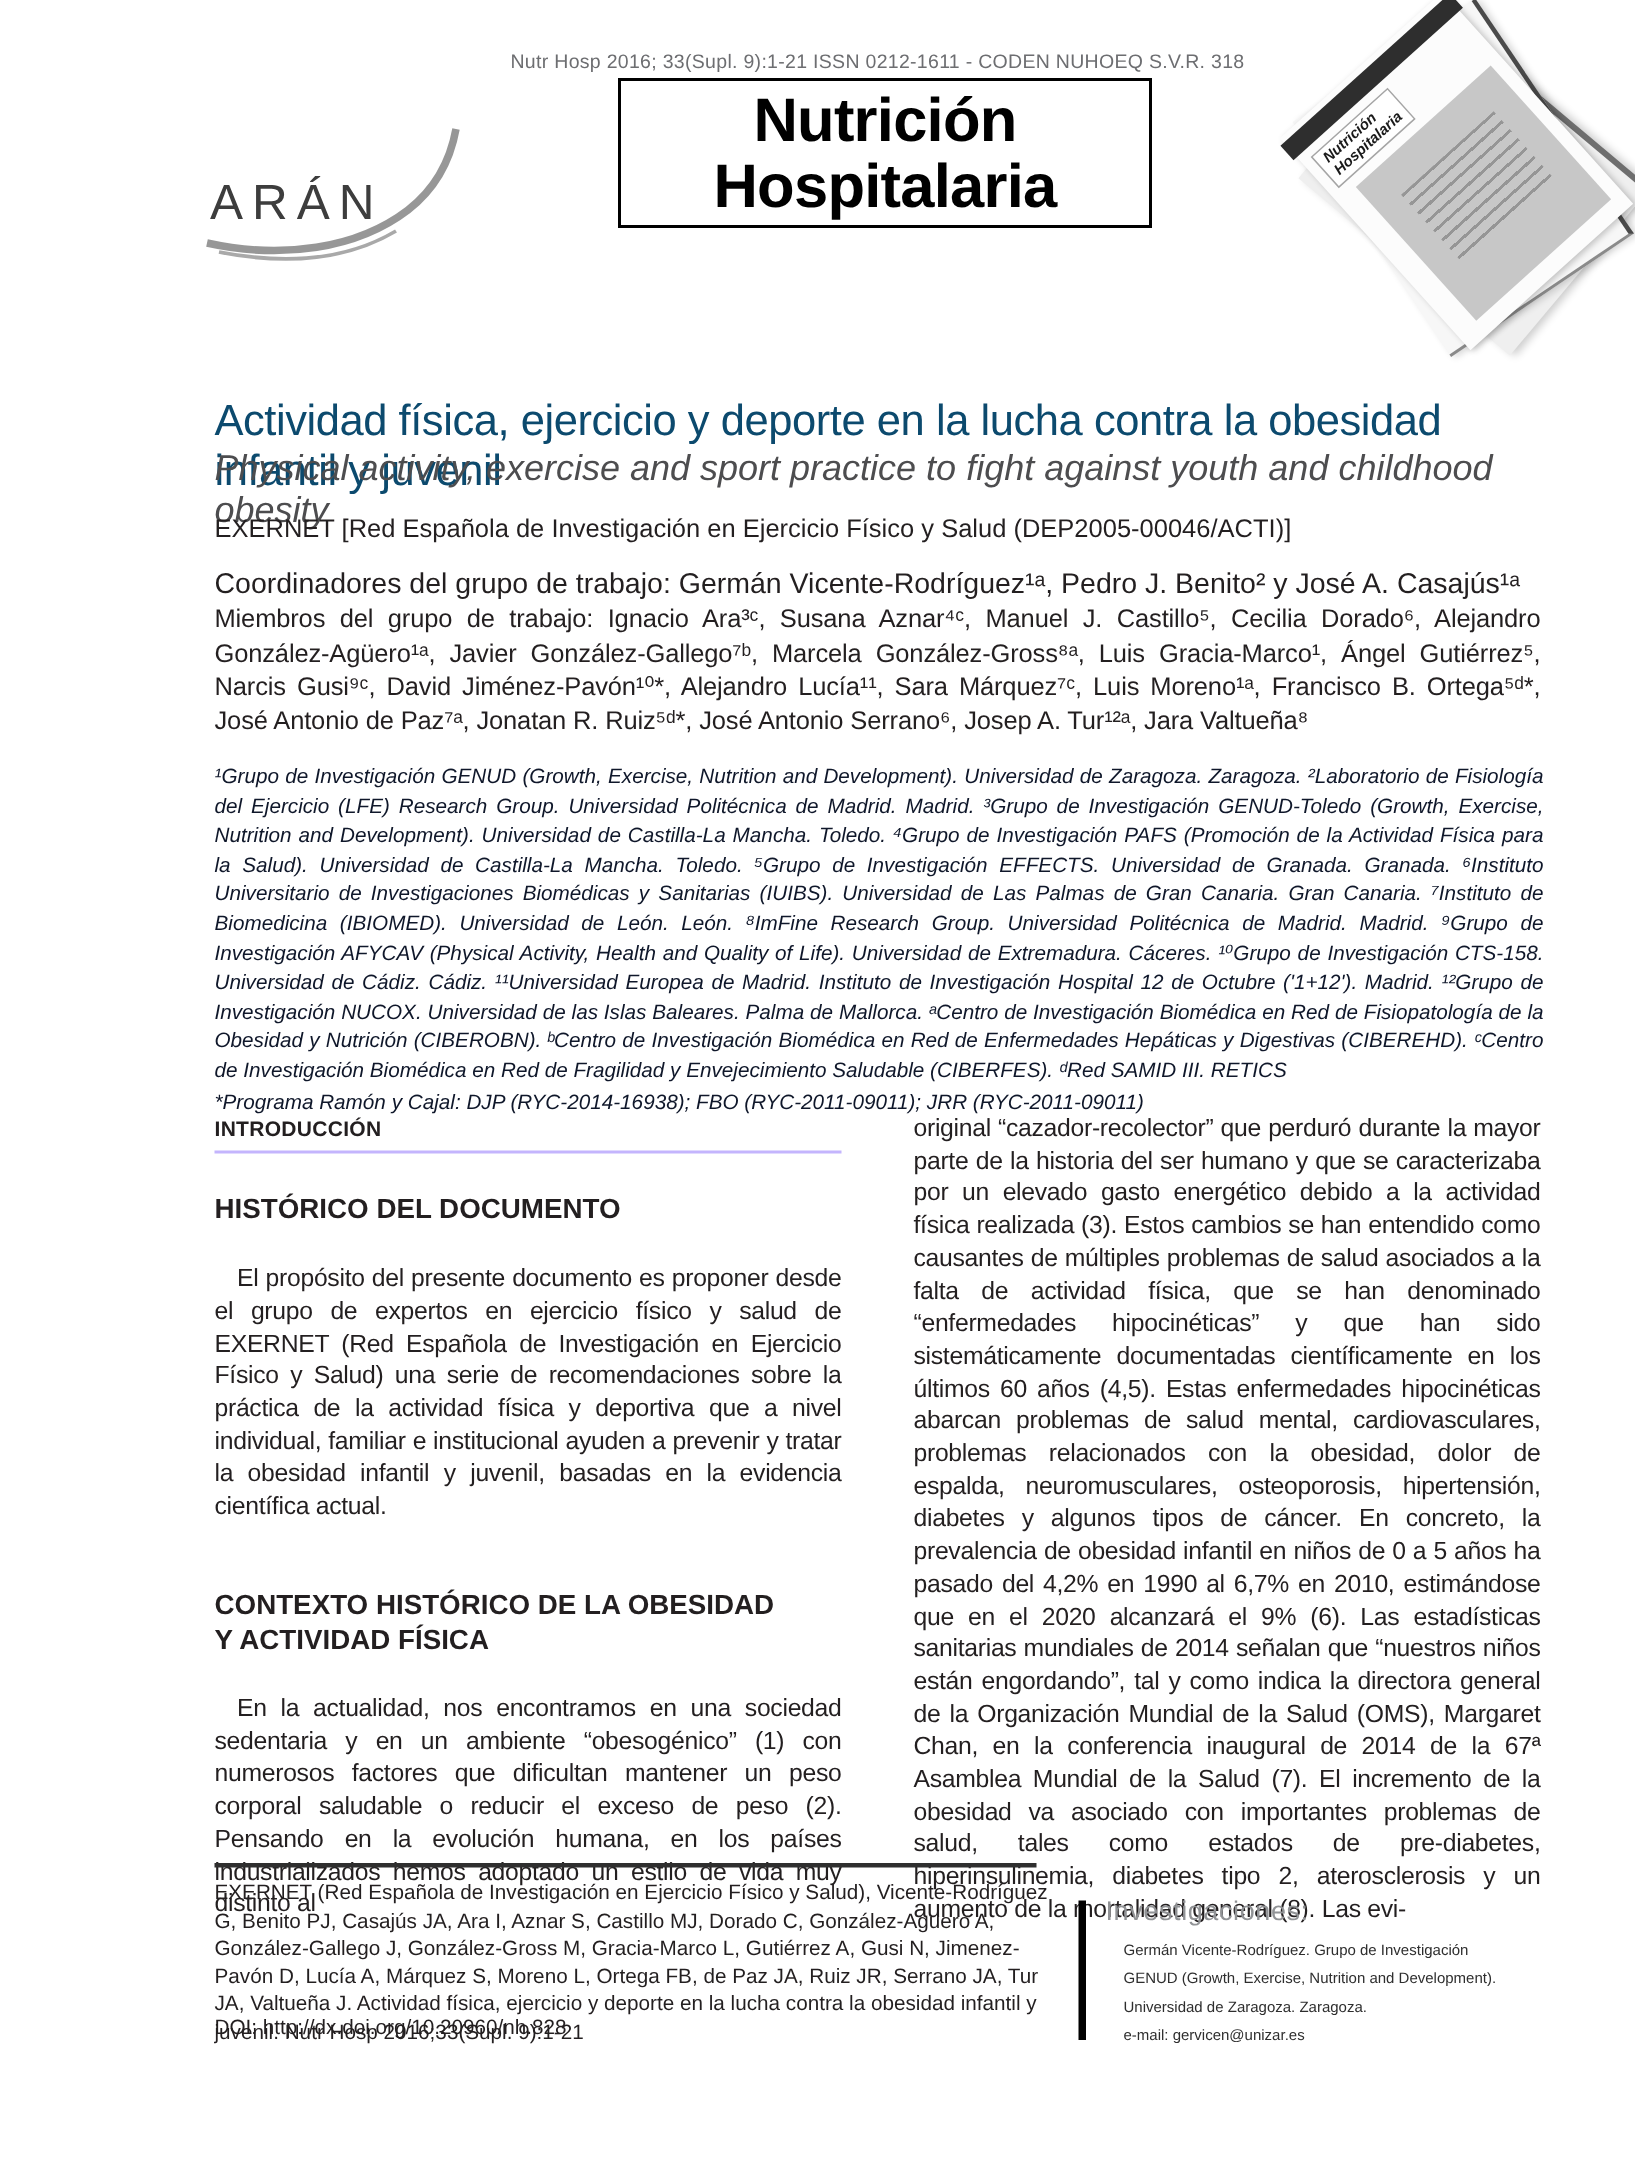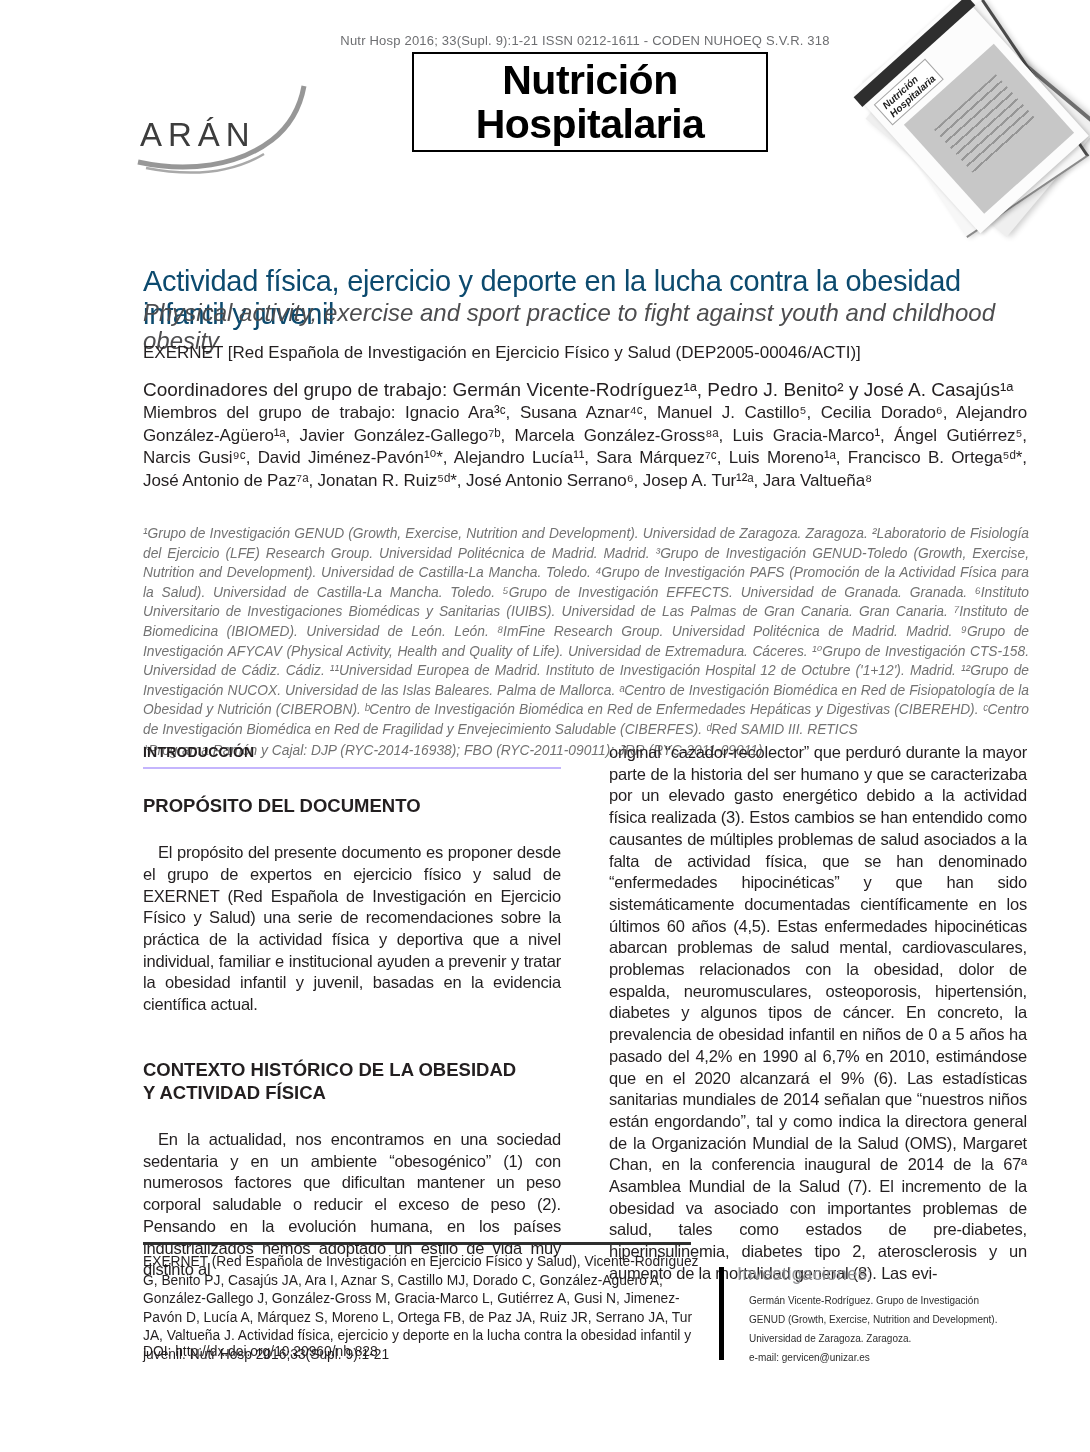--- a/index.html
+++ b/index.html
@@ -41,21 +41,21 @@
     position:absolute;left:16%;right:16%;top:20%;height:52%;opacity:.85;
     background:repeating-linear-gradient(to bottom,#8d8d8d 0 2px,transparent 2px 8px);
   }
 
   
   .article-title{position:absolute;left:103px;top:265px;width:900px;font-size:29px;letter-spacing:-.3px;color:#0c4a6e;}
   .article-subtitle{position:absolute;left:103px;top:299px;width:900px;font-size:24px;font-style:italic;color:#4d4d4f;}
   .network-line{position:absolute;left:103px;top:343px;width:900px;font-size:17px;}
   .coordinators-line{position:absolute;left:103px;top:379px;width:900px;font-size:19px;}
   .members-line{position:absolute;left:103px;top:402px;width:884px;font-size:17px;line-height:22.5px;text-align:justify;letter-spacing:-.1px;}
-  .affiliations-block{position:absolute;left:103px;top:524px;width:886px;font-style:italic;color:#737373;}
+  .affiliations-block{position:absolute;left:103px;top:508px;width:886px;font-style:italic;color:#0f172a;}
   .affiliations-text{font-size:13.8px;line-height:19.6px;text-align:justify;}
   .grant-note{font-size:13.8px;line-height:19.6px;margin-top:1px;}
 
   
   .col-left{position:absolute;left:103px;top:744px;width:418px;}
   .col-right{position:absolute;left:569px;top:742px;width:418px;}
   .rule-head{
     font-size:14px;font-weight:bold;letter-spacing:.2px;margin:0;
     padding-bottom:7px;border-bottom:2px solid #c4b5fd;
   }
@@ -112,21 +112,21 @@
   <div class="coordinators-line">Coordinadores del grupo de trabajo: Germán Vicente-Rodríguez¹ᵃ, Pedro J. Benito² y José A. Casajús¹ᵃ</div>
   <div class="members-line">Miembros del grupo de trabajo: Ignacio Ara³ᶜ, Susana Aznar⁴ᶜ, Manuel J. Castillo⁵, Cecilia Dorado⁶, Alejandro González-Agüero¹ᵃ, Javier González-Gallego⁷ᵇ, Marcela González-Gross⁸ᵃ, Luis Gracia-Marco¹, Ángel Gutiérrez⁵, Narcis Gusi⁹ᶜ, David Jiménez-Pavón¹⁰*, Alejandro Lucía¹¹, Sara Márquez⁷ᶜ, Luis Moreno¹ᵃ, Francisco B. Ortega⁵ᵈ*, José Antonio de Paz⁷ᵃ, Jonatan R. Ruiz⁵ᵈ*, José Antonio Serrano⁶, Josep A. Tur¹²ᵃ, Jara Valtueña⁸</div>
 
   <div class="affiliations-block">
     <div class="affiliations-text">¹Grupo de Investigación GENUD (Growth, Exercise, Nutrition and Development). Universidad de Zaragoza. Zaragoza. ²Laboratorio de Fisiología del Ejercicio (LFE) Research Group. Universidad Politécnica de Madrid. Madrid. ³Grupo de Investigación GENUD-Toledo (Growth, Exercise, Nutrition and Development). Universidad de Castilla-La Mancha. Toledo. ⁴Grupo de Investigación PAFS (Promoción de la Actividad Física para la Salud). Universidad de Castilla-La Mancha. Toledo. ⁵Grupo de Investigación EFFECTS. Universidad de Granada. Granada. ⁶Instituto Universitario de Investigaciones Biomédicas y Sanitarias (IUIBS). Universidad de Las Palmas de Gran Canaria. Gran Canaria. ⁷Instituto de Biomedicina (IBIOMED). Universidad de León. León. ⁸ImFine Research Group. Universidad Politécnica de Madrid. Madrid. ⁹Grupo de Investigación AFYCAV (Physical Activity, Health and Quality of Life). Universidad de Extremadura. Cáceres. ¹⁰Grupo de Investigación CTS-158. Universidad de Cádiz. Cádiz. ¹¹Universidad Europea de Madrid. Instituto de Investigación Hospital 12 de Octubre ('1+12'). Madrid. ¹²Grupo de Investigación NUCOX. Universidad de las Islas Baleares. Palma de Mallorca. ᵃCentro de Investigación Biomédica en Red de Fisiopatología de la Obesidad y Nutrición (CIBEROBN). ᵇCentro de Investigación Biomédica en Red de Enfermedades Hepáticas y Digestivas (CIBEREHD). ᶜCentro de Investigación Biomédica en Red de Fragilidad y Envejecimiento Saludable (CIBERFES). ᵈRed SAMID III. RETICS</div>
     <div class="grant-note">*Programa Ramón y Cajal: DJP (RYC-2014-16938); FBO (RYC-2011-09011); JRR (RYC-2011-09011)</div>
   </div>
 
   <div class="col-left">
     <h3 class="rule-head">INTRODUCCIÓN</h3>
-    <h4 class="sub-head">PROPÓSITO DEL DOCUMENTO</h4>
+    <h4 class="sub-head">HISTÓRICO DEL DOCUMENTO</h4>
     <p class="para">El propósito del presente documento es proponer desde el grupo de expertos en ejercicio físico y salud de EXERNET (Red Española de Investigación en Ejercicio Físico y Salud) una serie de recomendaciones sobre la práctica de la actividad física y deportiva que a nivel individual, familiar e institucional ayuden a prevenir y tratar la obesidad infantil y juvenil, basadas en la evidencia científica actual.</p>
     <h4 class="sub-head context-head">CONTEXTO HISTÓRICO DE LA OBESIDAD
 Y ACTIVIDAD FÍSICA</h4>
     <p class="para">En la actualidad, nos encontramos en una sociedad sedentaria y en un ambiente “obesogénico” (1) con numerosos factores que dificultan mantener un peso corporal saludable o reducir el exceso de peso (2). Pensando en la evolución humana, en los países industrializados hemos adoptado un estilo de vida muy distinto al</p>
   </div>
 
   <div class="col-right">
     <p class="para-cont">original “cazador-recolector” que perduró durante la mayor parte de la historia del ser humano y que se caracterizaba por un elevado gasto energético debido a la actividad física realizada (3). Estos cambios se han entendido como causantes de múltiples problemas de salud asociados a la falta de actividad física, que se han denominado “enfermedades hipocinéticas” y que han sido sistemáticamente documentadas científicamente en los últimos 60 años (4,5). Estas enfermedades hipocinéticas abarcan problemas de salud mental, cardiovasculares, problemas relacionados con la obesidad, dolor de espalda, neuromusculares, osteoporosis, hipertensión, diabetes y algunos tipos de cáncer. En concreto, la prevalencia de obesidad infantil en niños de 0 a 5 años ha pasado del 4,2% en 1990 al 6,7% en 2010, estimándose que en el 2020 alcanzará el 9% (6). Las estadísticas sanitarias mundiales de 2014 señalan que “nuestros niños están engordando”, tal y como indica la directora general de la Organización Mundial de la Salud (OMS), Margaret Chan, en la conferencia inaugural de 2014 de la 67ª Asamblea Mundial de la Salud (7). El incremento de la obesidad va asociado con importantes problemas de salud, tales como estados de pre-diabetes, hiperinsulinemia, diabetes tipo 2, aterosclerosis y un aumento de la mortalidad general (8). Las evi-</p>
   </div>
 

